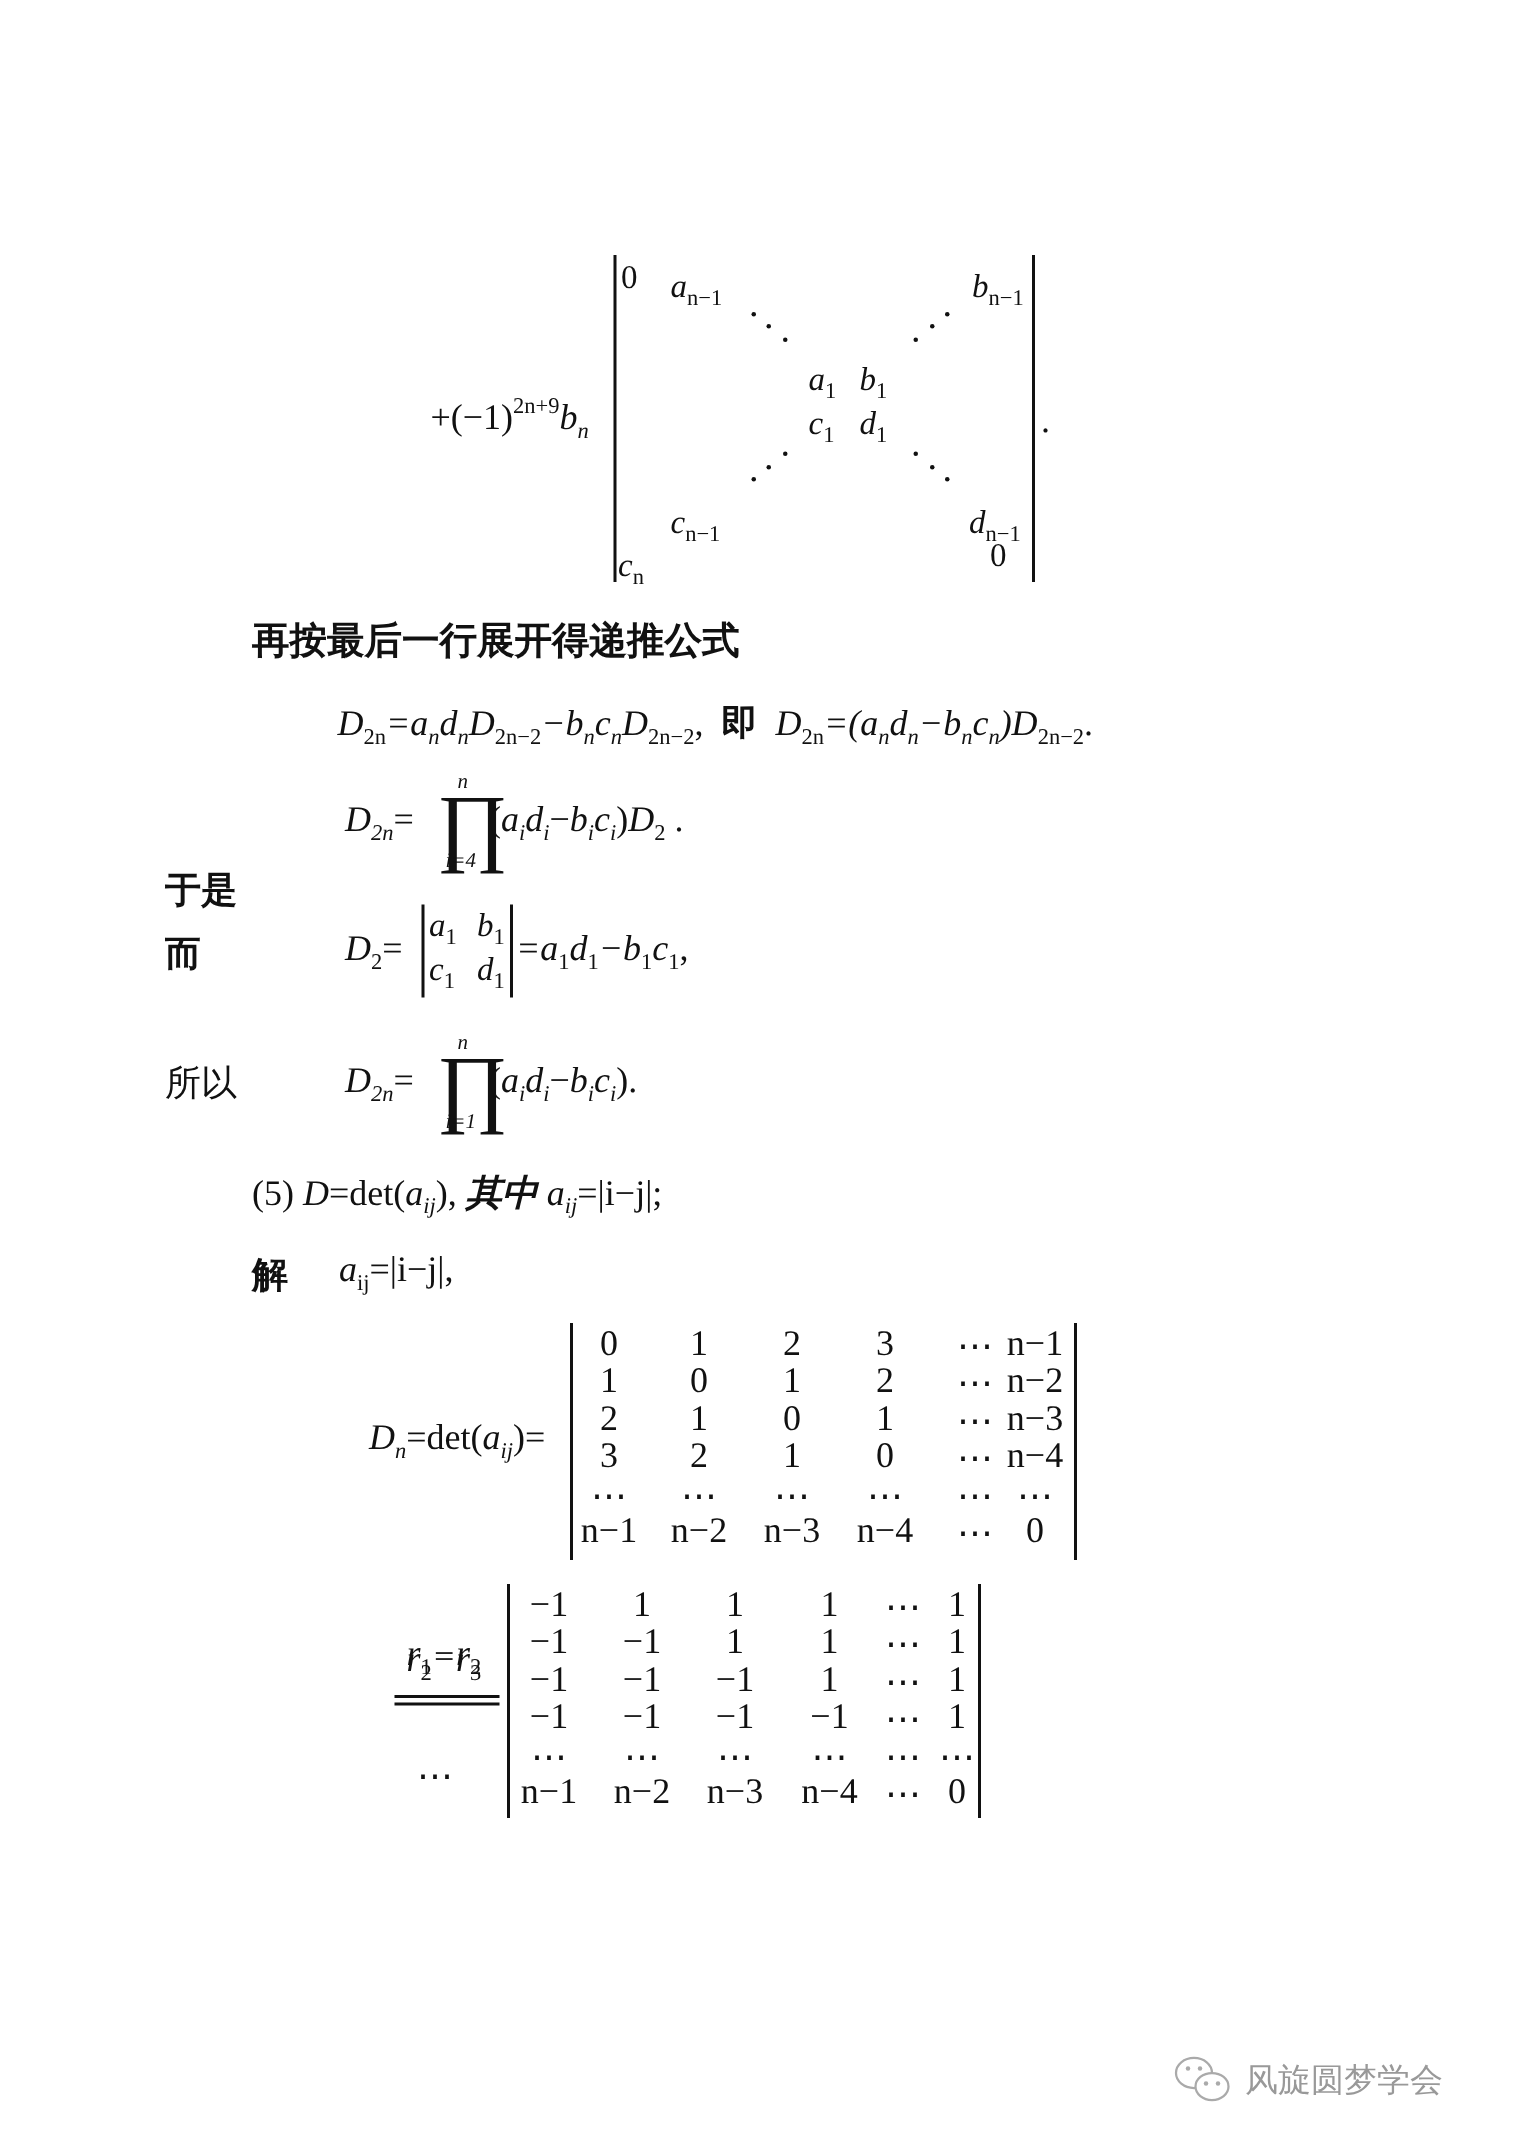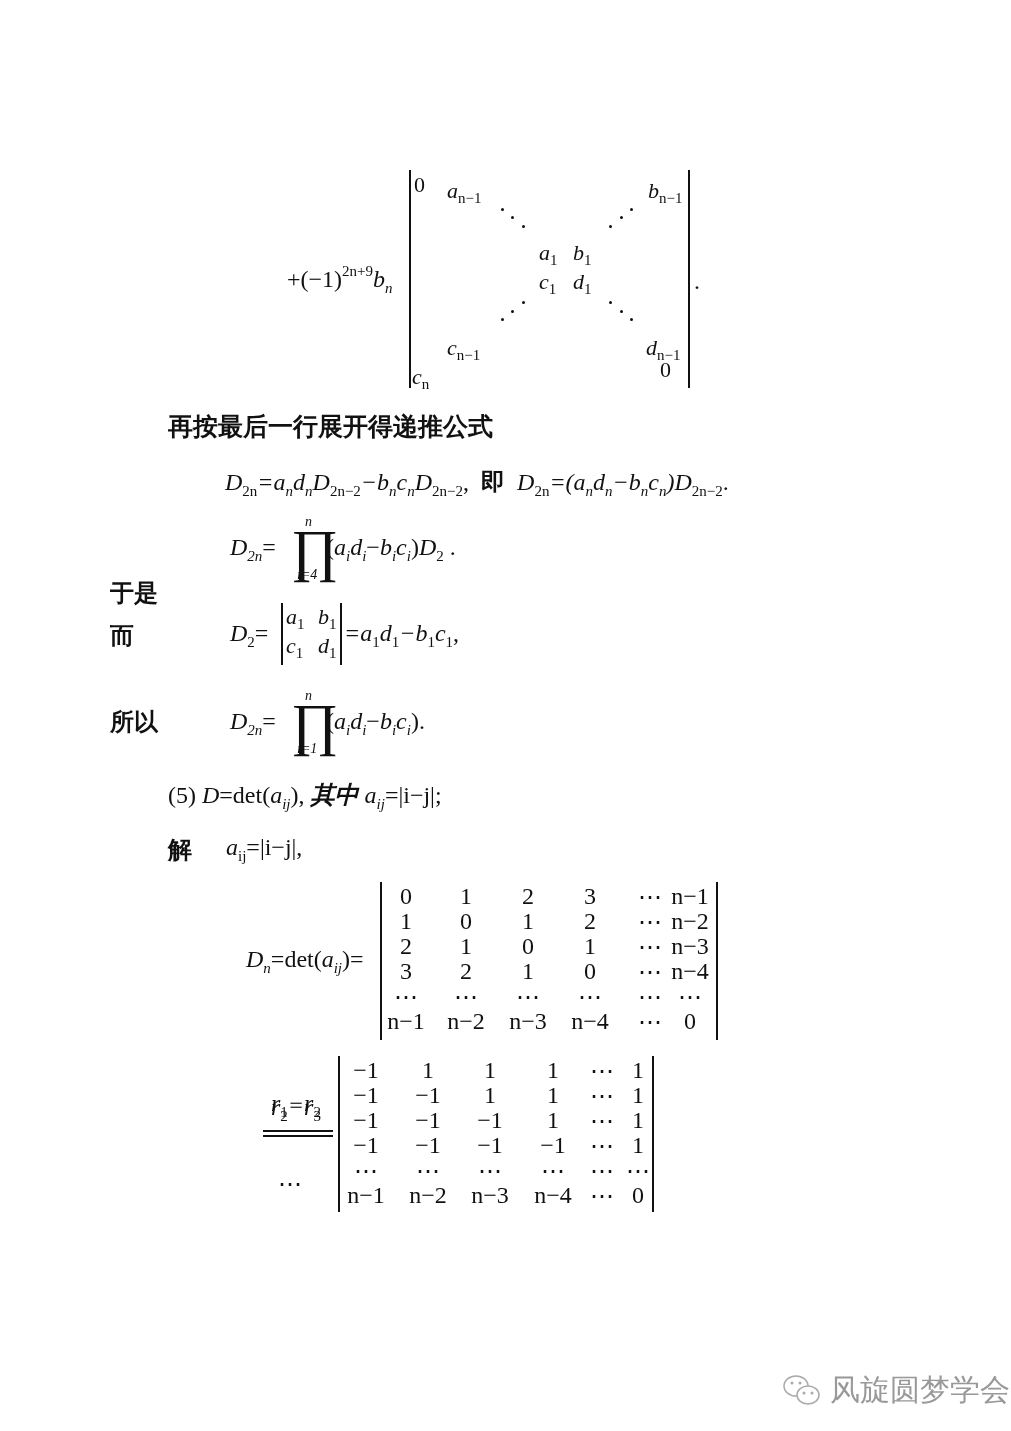--- a/index.html
+++ b/index.html
@@ -8,21 +8,21 @@
   .abs { position:absolute; }
   .m { font-family:"Liberation Serif","DejaVu Serif",serif; font-size:24px; white-space:nowrap; }
   .i { font-style:italic; }
   sub, sup { font-size:15px; line-height:0; }
   .cn { font-family:"DejaVu Sans","Liberation Sans",sans-serif; font-size:24px; white-space:nowrap; }
   .vbar { position:absolute; width:2px; background:#111; }
   .cell { position:absolute; font-size:22px; white-space:nowrap; }
   .dot { position:absolute; width:3px; height:3px; background:#111; border-radius:50%; }
   .prod { font-size:58px; line-height:1; }
   .lim { font-size:14px; font-style:italic; position:absolute; }
-  .wm { font-family:"DejaVu Sans","Liberation Sans",sans-serif; color:#999; font-size:30px; }
+  .wm { font-family:"DejaVu Sans","Liberation Sans",sans-serif; color:#999; font-size:22px; }
 </style>
 </head>
 <body>
 
 <div>
   <div class="abs m" style="left:287px; top:266px;">
     <span>+(−1)</span><sup style="font-size:15px; position:relative; top:-2px;">2n+9</sup><span class="i">b</span><sub class="i">n</sub>
   </div>
   <div class="vbar" style="left:409px; top:170px; height:218px;"></div>
   <div class="vbar" style="left:688px; top:170px; height:218px;"></div>
@@ -90,21 +90,21 @@
 <div class="vbar" style="left:281px; top:603px; height:62px;"></div>
 <div class="vbar" style="left:340px; top:603px; height:62px;"></div>
 <div class="cell i" style="left:286px; top:604px;"><span>a</span><sub style="font-style:normal">1</sub></div>
 <div class="cell i" style="left:318px; top:604px;"><span>b</span><sub style="font-style:normal">1</sub></div>
 <div class="cell i" style="left:286px; top:633px;"><span>c</span><sub style="font-style:normal">1</sub></div>
 <div class="cell i" style="left:318px; top:633px;"><span>d</span><sub style="font-style:normal">1</sub></div>
 <div class="abs m" style="left:344px; top:620px;">
   <span class="i">=a</span><sub>1</sub><span class="i">d</span><sub>1</sub><span class="i">−b</span><sub>1</sub><span class="i">c</span><sub>1</sub><span>,</span>
 </div>
 
-<div class="abs cn" style="left:110px; top:706px; font-weight:bold;">所以</div>
+<div class="abs cn" style="left:110px; top:706px; font-weight:normal;">所以</div>
 <div class="abs m" style="left:230px; top:708px;">
   <span class="i">D</span><sub class="i">2n</sub><span>=</span>
 </div>
 <div class="lim" style="left:305px; top:688px;">n</div>
 <div class="abs prod" style="left:291px; top:696px;">∏</div>
 <div class="lim" style="left:297px; top:741px;">i=1</div>
 <div class="abs m" style="left:326px; top:708px;">
   (<span class="i">a</span><sub class="i">i</sub><span class="i">d</span><sub class="i">i</sub>−<span class="i">b</span><sub class="i">i</sub><span class="i">c</span><sub class="i">i</sub>)<span>.</span>
 </div>
 

